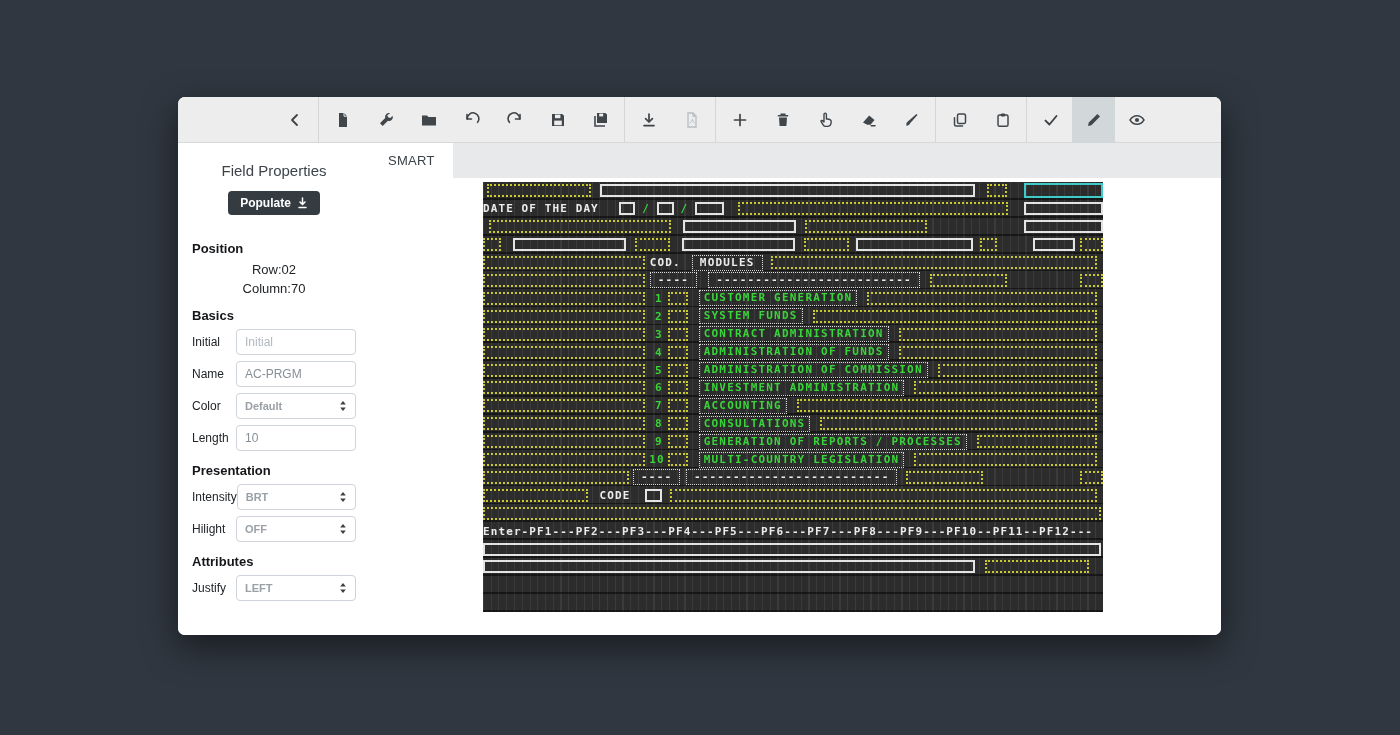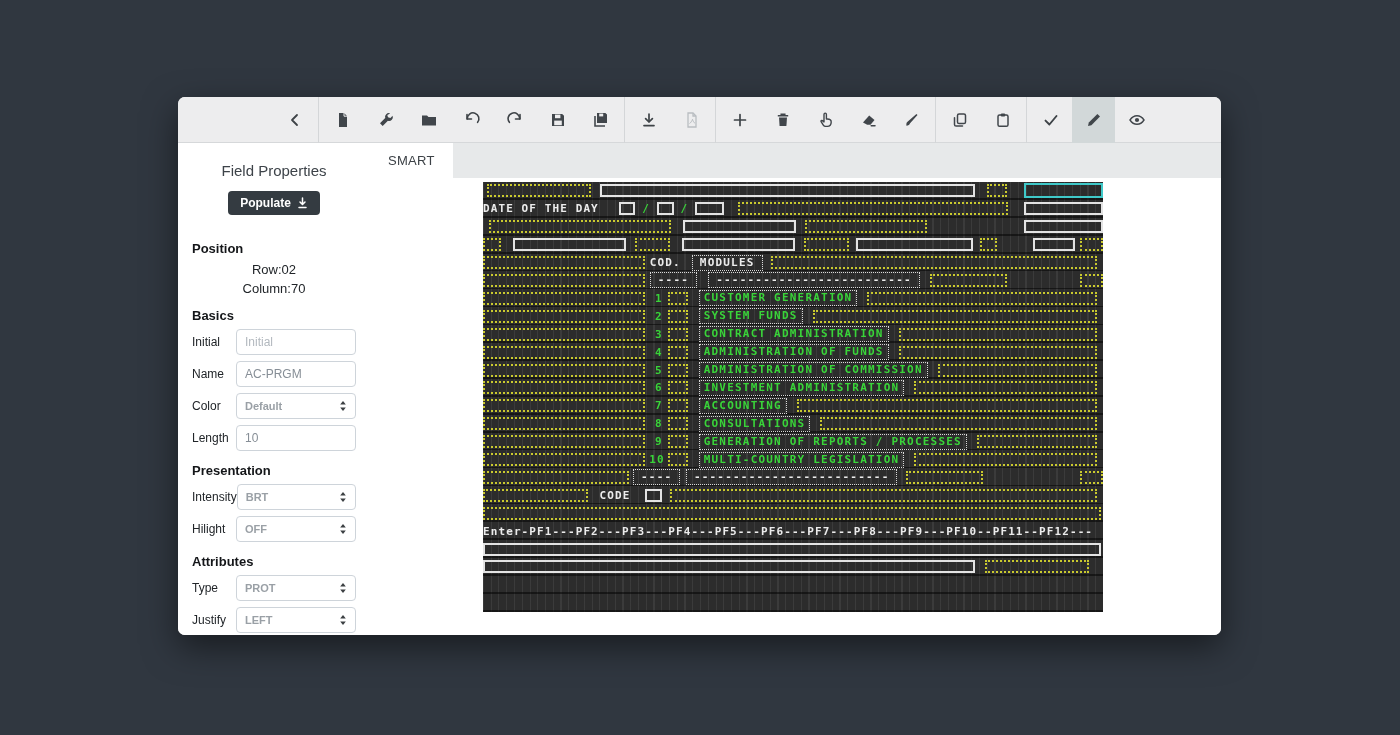--- a/index.html
+++ b/index.html
@@ -309,32 +309,20 @@
               <span class="ticon">
                 <svg viewBox="0 0 8 12">
                   <path d="M4 1 6.8 4.5H1.2z" fill="#3c4043"></path>
                   <path d="M4 11 1.2 7.5h5.6z" fill="#3c4043"></path>
                 </svg>
               </span>
             </div>
           </div>
           <div class="sb-heading">Attributes</div>
           <div class="field-row">
-            <span class="flabel">Type</span>
-            <div class="ctl sel">
-              <span class="sel-val">PROT</span>
-              <span class="ticon">
-                <svg viewBox="0 0 8 12">
-                  <path d="M4 1 6.8 4.5H1.2z" fill="#3c4043"></path>
-                  <path d="M4 11 1.2 7.5h5.6z" fill="#3c4043"></path>
-                </svg>
-              </span>
-            </div>
-          </div>
-          <div class="field-row">
             <span class="flabel">Justify</span>
             <div class="ctl sel">
               <span class="sel-val">LEFT</span>
               <span class="ticon">
                 <svg viewBox="0 0 8 12">
                   <path d="M4 1 6.8 4.5H1.2z" fill="#3c4043"></path>
                   <path d="M4 11 1.2 7.5h5.6z" fill="#3c4043"></path>
                 </svg>
               </span>
             </div>

